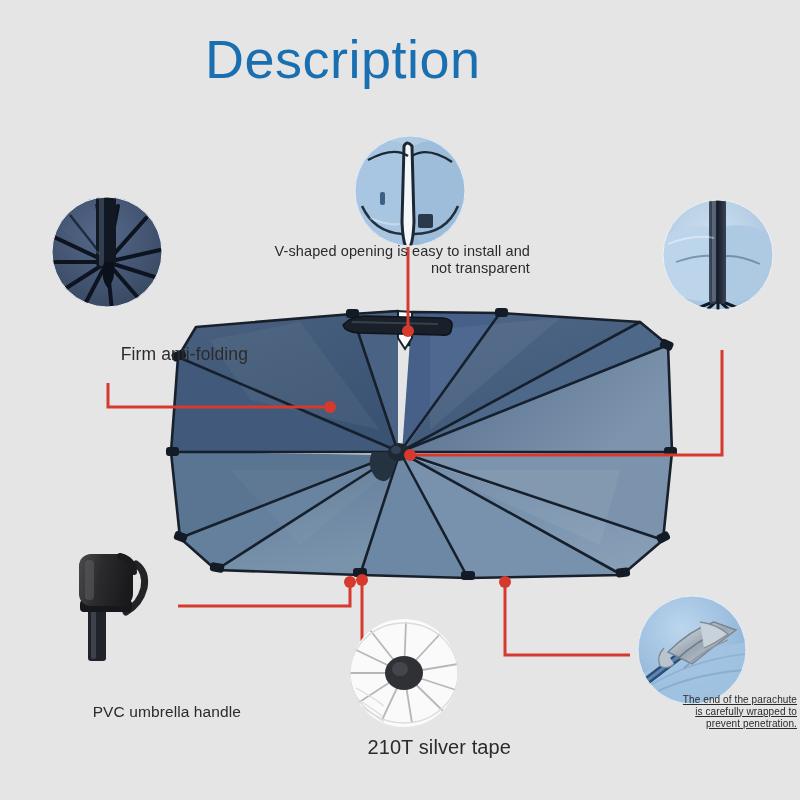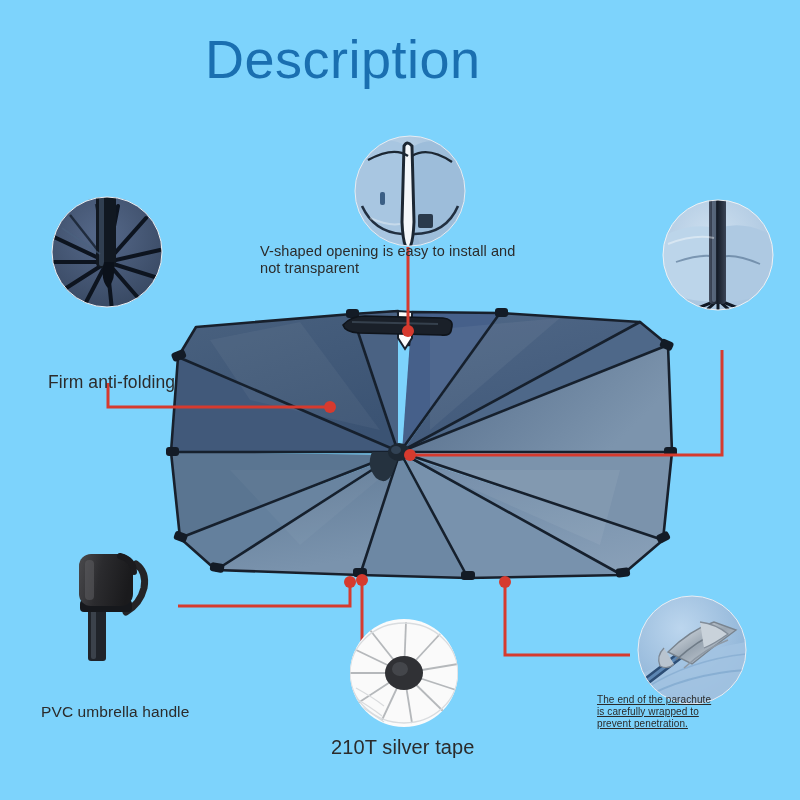--- a/index.html
+++ b/index.html
@@ -9,22 +9,23 @@
     background: #ffffff;
   }
   body {
     font-family: "Liberation Sans", sans-serif;
     -webkit-font-smoothing: antialiased;
   }
   #page {
     position: relative;
     width: 800px;
     height: 800px;
-    background: #7dd3fc;
+    background: #e5e5e5;
     overflow: hidden;
+    text-align: right;
   }
   #svg-layer {
     position: absolute;
     left: 0;
     top: 0;
     width: 800px;
     height: 800px;
   }
   .label {
     position: absolute;
@@ -36,34 +37,34 @@
   #title {
     position: absolute;
     left: 205px;
     top: 28px;
     font-size: 54px;
     color: #1a6fb0;
     letter-spacing: 0.5px;
     font-weight: 400;
   }
   #lbl-vshape {
-    left: 260px;
+    left: 268px;
     top: 243px;
     width: 262px;
     font-size: 14.5px;
   }
   #lbl-bone-design {
     left: 48px;
     top: 322px;
     width: 160px;
     font-size: 14.5px;
   }
   #lbl-anti-folding {
     left: 48px;
-    top: 372px;
+    top: 344px;
     width: 200px;
     font-size: 17.5px;
   }
   #lbl-electroplated {
     left: 654px;
     top: 316px;
     width: 140px;
     font-size: 14.5px;
   }
   #lbl-pvc {

